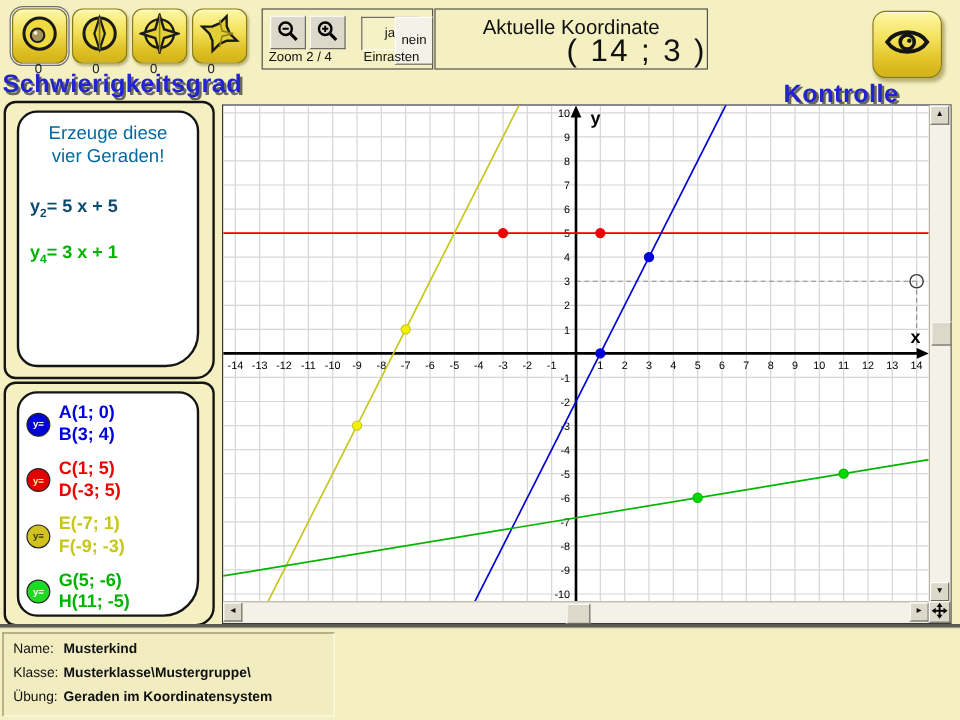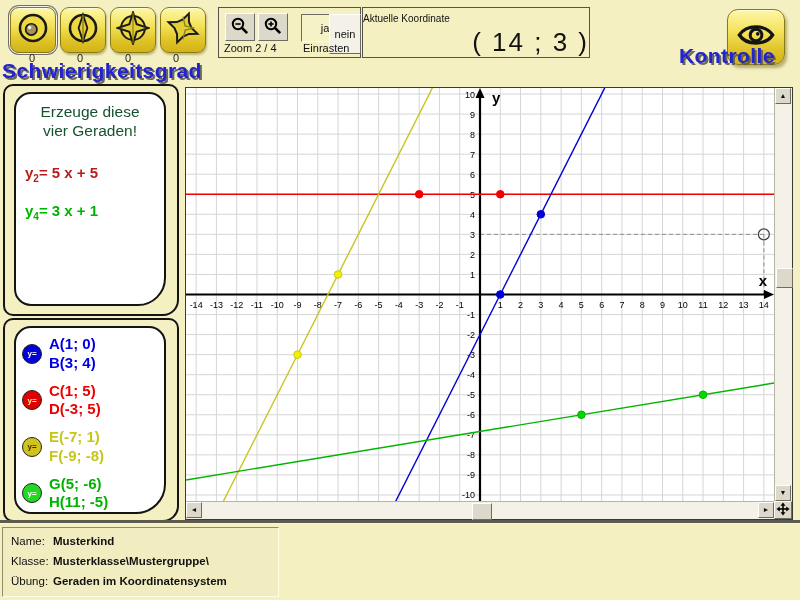--- a/index.html
+++ b/index.html
@@ -32,26 +32,26 @@
   .group-box{position:absolute;border:1px solid #55534a;background:transparent;box-sizing:border-box;}
   .win-btn{
     position:absolute;box-sizing:border-box;
     border:1px solid;border-color:#ffffff #6e6c60 #6e6c60 #ffffff;
     background:#dcd8ca;display:flex;align-items:center;justify-content:center;cursor:pointer;
     font-size:11px;color:#111;
   }
   .win-btn.sunken{border-color:#6e6c60 #ffffff #ffffff #6e6c60;background:#f6f2c8;}
   .win-btn.white{background:#f3f1e8;}
   .small-label{position:absolute;font-size:11px;color:#111;white-space:nowrap;}
-  .coord-label{position:absolute;left:0;right:0;top:5px;font-size:10px;color:#111;}
+  .coord-label{position:absolute;left:0;right:0;top:5px;text-align:center;font-size:17px;color:#111;}
   .coord-value{position:absolute;left:0;right:0;top:19px;text-align:right;font-size:26px;color:#111;letter-spacing:2px;}
   
   .frame{position:absolute;border:2px solid #141414;border-radius:10px 10px 16px 10px;box-sizing:border-box;}
   .white-box{position:absolute;background:#ffffff;border:2px solid #141414;box-sizing:border-box;}
-  .task-title{font-size:15.5px;color:#14532d;text-align:center;line-height:1.2;padding-top:9px;}
+  .task-title{font-size:15.5px;color:#0369a1;text-align:center;line-height:1.2;padding-top:9px;}
   .eq-list{padding:24px 0 0 9px;}
   .eq-row{font-size:15px;font-weight:bold;margin-bottom:18px;white-space:nowrap;}
   .eq-row sub{font-size:10px;}
   .pt-group{display:flex;align-items:center;gap:7px;margin:7px 0 9px 6px;}
   .badge{width:18px;height:18px;border-radius:50%;border:1px solid #222;flex:0 0 18px;
     display:flex;align-items:center;justify-content:center;font-size:8px;font-weight:bold;}
   .pt-lines{font-size:15px;font-weight:bold;line-height:1.25;white-space:nowrap;}
   
   .graph-wrap{position:absolute;left:185px;top:87px;width:608px;height:433px;
     border:1px solid #3a3a3a;background:#fff;box-sizing:border-box;}
@@ -151,30 +151,30 @@
 <div class="gold-btn" style="left:727px;top:9px;width:56px;height:54px;border-radius:11px;">
   <span>
     <svg width="38" height="38" viewBox="0 0 24 24">
       <path d="M1.5 12 C6 5.2 18 5.2 22.5 12 C18 18.8 6 18.8 1.5 12 Z" fill="none" stroke="#141414" stroke-width="2.1"></path>
       <circle cx="12" cy="12" r="3.7" fill="none" stroke="#141414" stroke-width="1.9"></circle>
       <path d="M12.2 8.6 A3.4 3.4 0 0 0 8.7 12" fill="none" stroke="#141414" stroke-width="1.2"></path>
       <circle cx="13.1" cy="11.3" r="1.15" fill="#141414"></circle>
     </svg>
   </span>
 </div>
-<div class="big-title" style="left:653px;top:44px;margin-left:26px;">Kontrolle</div>
+<div class="big-title" style="left:653px;top:67px;">Kontrolle</div>
 
 <div class="frame" style="left:3px;top:84px;width:176px;height:232px;">
   <div class="white-box" style="left:9px;top:6px;width:152px;height:214px;border-radius:17px 17px 28px 17px;">
     <div class="task-title">
       <div>Erzeuge diese</div>
       <div>vier Geraden!</div>
     </div>
     <div class="eq-list">
-      <div class="eq-row" style="color: #b91c1c;"><span>y</span><sub>2</sub><span>= 5 x + 5</span></div>
+      <div class="eq-row" style="color: #0c4a6e;"><span>y</span><sub>2</sub><span>= 5 x + 5</span></div>
       <div class="eq-row" style="color: rgb(0, 179, 0);"><span>y</span><sub>4</sub><span>= 3 x + 1</span></div>
     </div>
   </div>
 </div>
 
 <div class="frame" style="left:3px;top:318px;width:176px;height:204px;">
   <div class="white-box" style="left:9px;top:6px;width:152px;height:188px;border-radius:17px 17px 30px 17px;">
     <div class="pt-group" style="color: rgb(0, 0, 224);">
       <div class="badge" style="background: rgb(0, 0, 216); color: rgb(255, 255, 255);">y=</div>
       <div class="pt-lines">
@@ -186,21 +186,21 @@
       <div class="badge" style="background: rgb(224, 0, 0); color: rgb(255, 238, 153);">y=</div>
       <div class="pt-lines">
         <div>C(1; 5)</div>
         <div>D(-3; 5)</div>
       </div>
     </div>
     <div class="pt-group" style="color: rgb(198, 198, 30);">
       <div class="badge" style="background: rgb(210, 194, 30); color: rgb(58, 53, 0);">y=</div>
       <div class="pt-lines">
         <div>E(-7; 1)</div>
-        <div>F(-9; -8)</div>
+        <div>F(-9; -3)</div>
       </div>
     </div>
     <div class="pt-group" style="color: rgb(0, 179, 0);">
       <div class="badge" style="background: rgb(34, 216, 34); color: rgb(255, 255, 255);">y=</div>
       <div class="pt-lines">
         <div>G(5; -6)</div>
         <div>H(11; -5)</div>
       </div>
     </div>
   </div>

